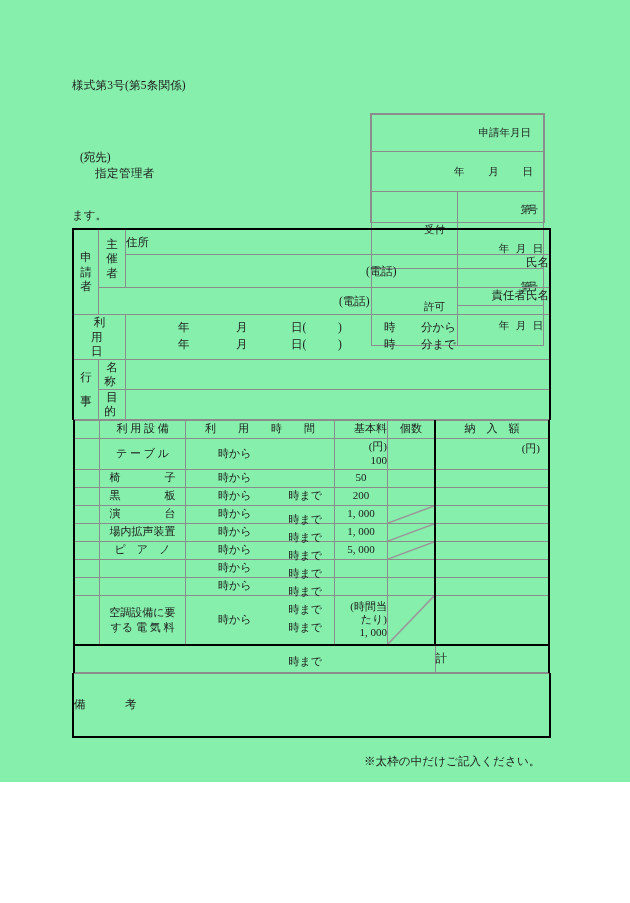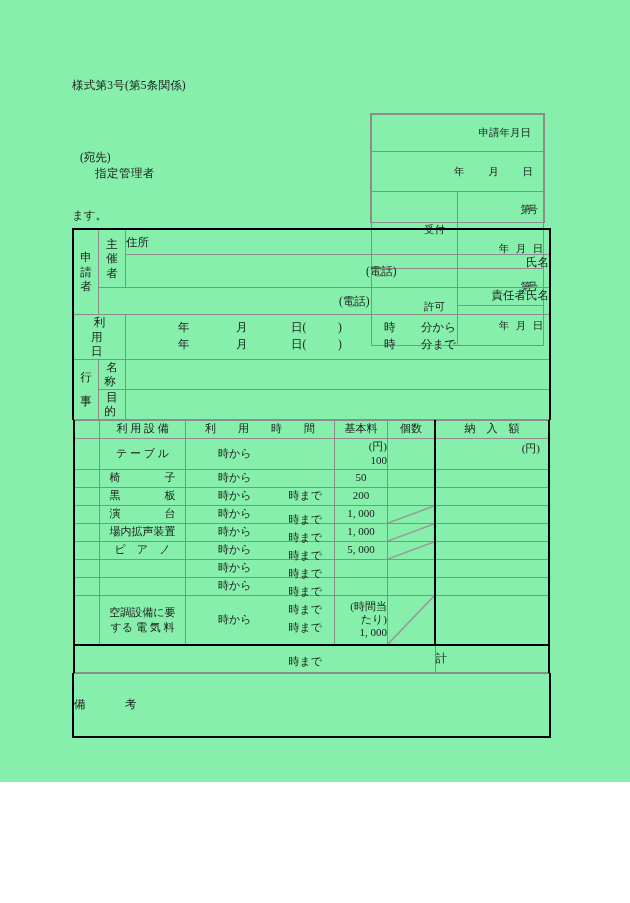--- a/index.html
+++ b/index.html
@@ -361,21 +361,21 @@
 
     <tr>
       <td colspan="3" style="padding:0;border:none">
         <table id="equip-table">
 
           <tbody>
                 <tr>
             <td class="eq-blank"></td>
             <td class="eq-name hdr-c">利 用 設 備</td>
             <td class="eq-time hdr-c">利　　用　　時　　間</td>
-            <td class="eq-fee hdr-c" style="text-align:center;padding-right:0">基本料</td>
+            <td class="eq-fee hdr-c" style="text-align:right;padding-right:0">基本料</td>
             <td class="eq-qty hdr-c">個数</td>
             <td class="eq-amt hdr-c bold-r">納　入　額</td>
           </tr>
 
           <tr>
             <td class="eq-blank"></td>
             <td class="eq-name" style="height:30px">テ ー ブ ル</td>
             <td class="eq-time">
               <span class="time-from">時から</span>
               <span class="time-to">時まで</span>
@@ -529,14 +529,15 @@
     </tr>
 
     <tr>
       <td colspan="3" class="remarks-cell bold-l bold-r bold-b">
         <span class="spread">備　　考</span>
       </td>
     </tr>
   </tbody>
     </table>
 
+  <div class="abs jp" id="footnote">※太枠の中だけご記入ください。</div>
 
 </div>
 
 </body></html>

